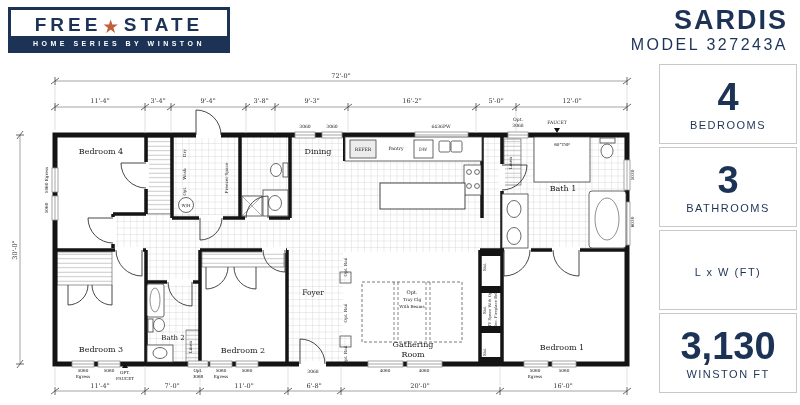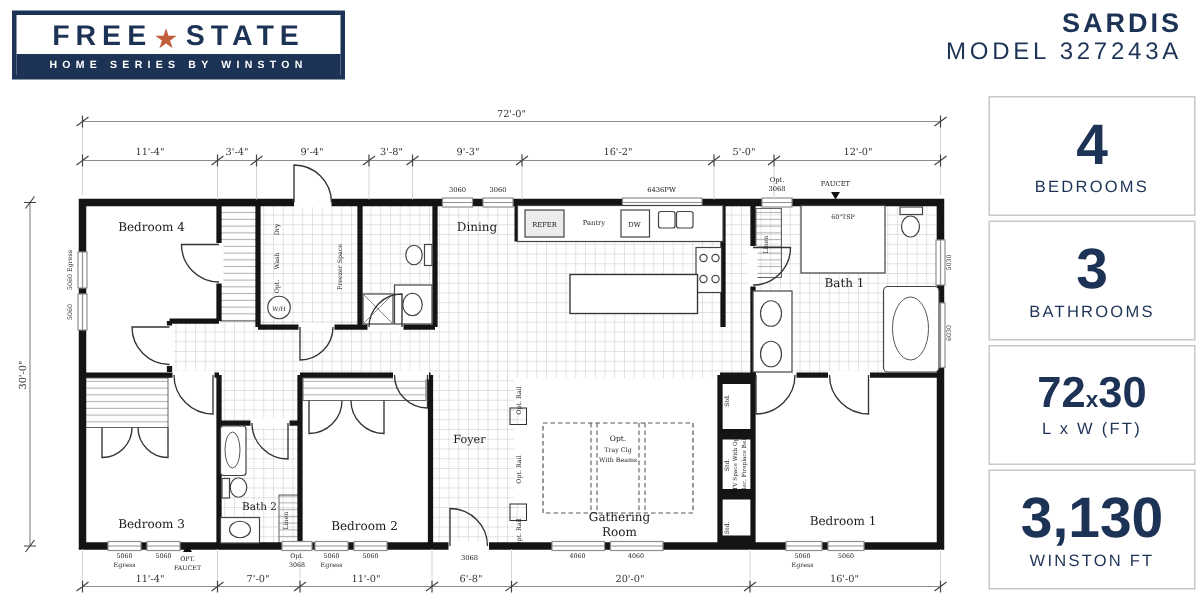--- a/index.html
+++ b/index.html
@@ -2,21 +2,21 @@
 <html><head>
 <meta charset="utf-8">
 <style>
   html,body{margin:0;padding:0}
   body{width:800px;height:405px;position:relative;background:#fff;font-family:"Liberation Sans",sans-serif;overflow:hidden}
   .logo{position:absolute;left:8px;top:7px;width:222px;border:3px solid #1d3356;background:#fff;box-sizing:border-box}
   .logo-top{height:26px;display:flex;align-items:flex-end;justify-content:center;font-weight:bold;font-size:19px;letter-spacing:4px;color:#1d3356}
   .logo-star{color:#c15f3c;font-size:16px;margin:0 2px}
   .logo-bottom{background:#1d3356;color:#fff;font-size:7px;font-weight:bold;letter-spacing:3.5px;text-align:center;padding:4px 0 3px}
   .model{position:absolute;right:12px;top:5px;text-align:right;color:#1d3356}
-  .model-name{font-weight:bold;font-size:18px;letter-spacing:2px;line-height:1.15}
+  .model-name{font-weight:bold;font-size:27px;letter-spacing:2px;line-height:1.15}
   .model-code{font-size:16px;letter-spacing:2.5px}
   .stats{position:absolute;right:3px;top:64px;width:138px}
   .stat{box-sizing:border-box;border:1px solid #c8c8c8;background:#fff;height:80px;margin-bottom:3px;display:flex;flex-direction:column;align-items:center;justify-content:center;color:#1d3356}
   .stat-value{font-weight:bold;font-size:38px;line-height:1}
   .stat-value.mid{font-size:29px}
   .stat-value .x{font-size:15px}
   .stat-label{font-weight:normal;font-size:11px;letter-spacing:1.5px;margin-top:3px}
   svg.plan{position:absolute;left:0;top:0}
   .rm{font-family:"DejaVu Serif",serif;fill:#1a1a1a}
   .dim{font-family:"DejaVu Serif",serif;fill:#333}
@@ -284,22 +284,19 @@
 <aside class="stats">
   <div class="stat">
     <div class="stat-value">4</div>
     <div class="stat-label">BEDROOMS</div>
   </div>
   <div class="stat">
     <div class="stat-value">3</div>
     <div class="stat-label">BATHROOMS</div>
   </div>
   <div class="stat">
-    <div class="stat-value mid">
-      <span>72</span><span class="x">x</span><span>30</span>
-    </div>
     <div class="stat-label">L x W (FT)</div>
   </div>
   <div class="stat">
     <div class="stat-value">3,130</div>
     <div class="stat-label">WINSTON FT</div>
   </div>
 </aside>
 
 </body></html>

